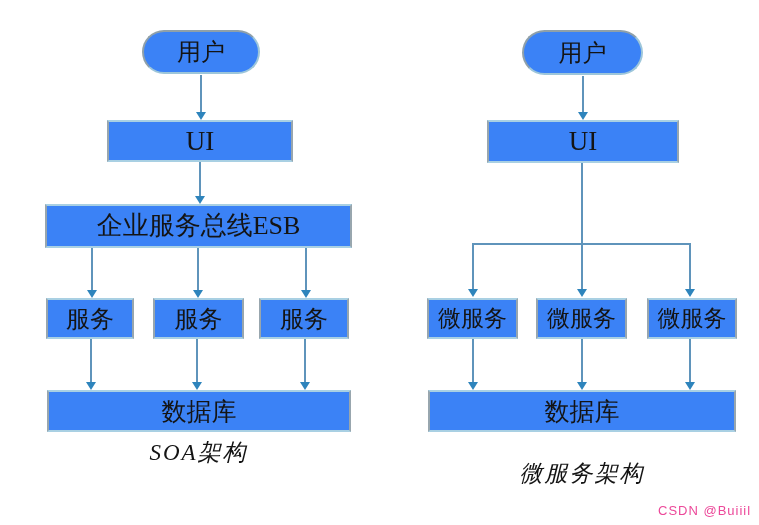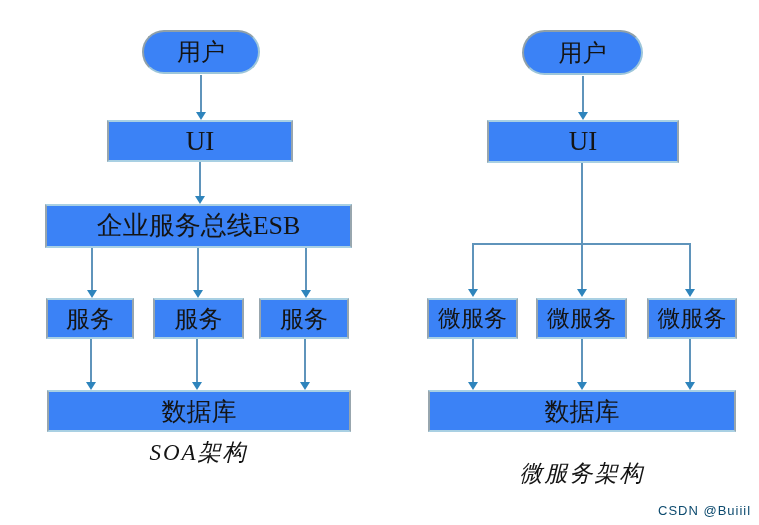--- a/index.html
+++ b/index.html
@@ -44,21 +44,21 @@
     position: absolute; text-align: center;
     font-size: 23px; letter-spacing: 2px; font-style: italic;
   }
   .fig-caption {
     position: absolute; left: 0; top: 479px; width: 759px;
     text-align: center; font-size: 28px; letter-spacing: 1px;
   }
   .watermark {
     position: absolute; left: 658px; top: 503px;
     font-family: "Liberation Sans", "DejaVu Sans", sans-serif;
-    font-size: 13px; color: #0c4a6e; letter-spacing: 1px;
+    font-size: 13px; color: #ec4899; letter-spacing: 1px;
   }
 </style>
 </head>
 <body>
 
 <div class="stage">
 
   <div class="node pill" style="left:142px; top:30px; width:118px; height:44px; font-size:24px;">
     <span>用户</span>
   </div>

